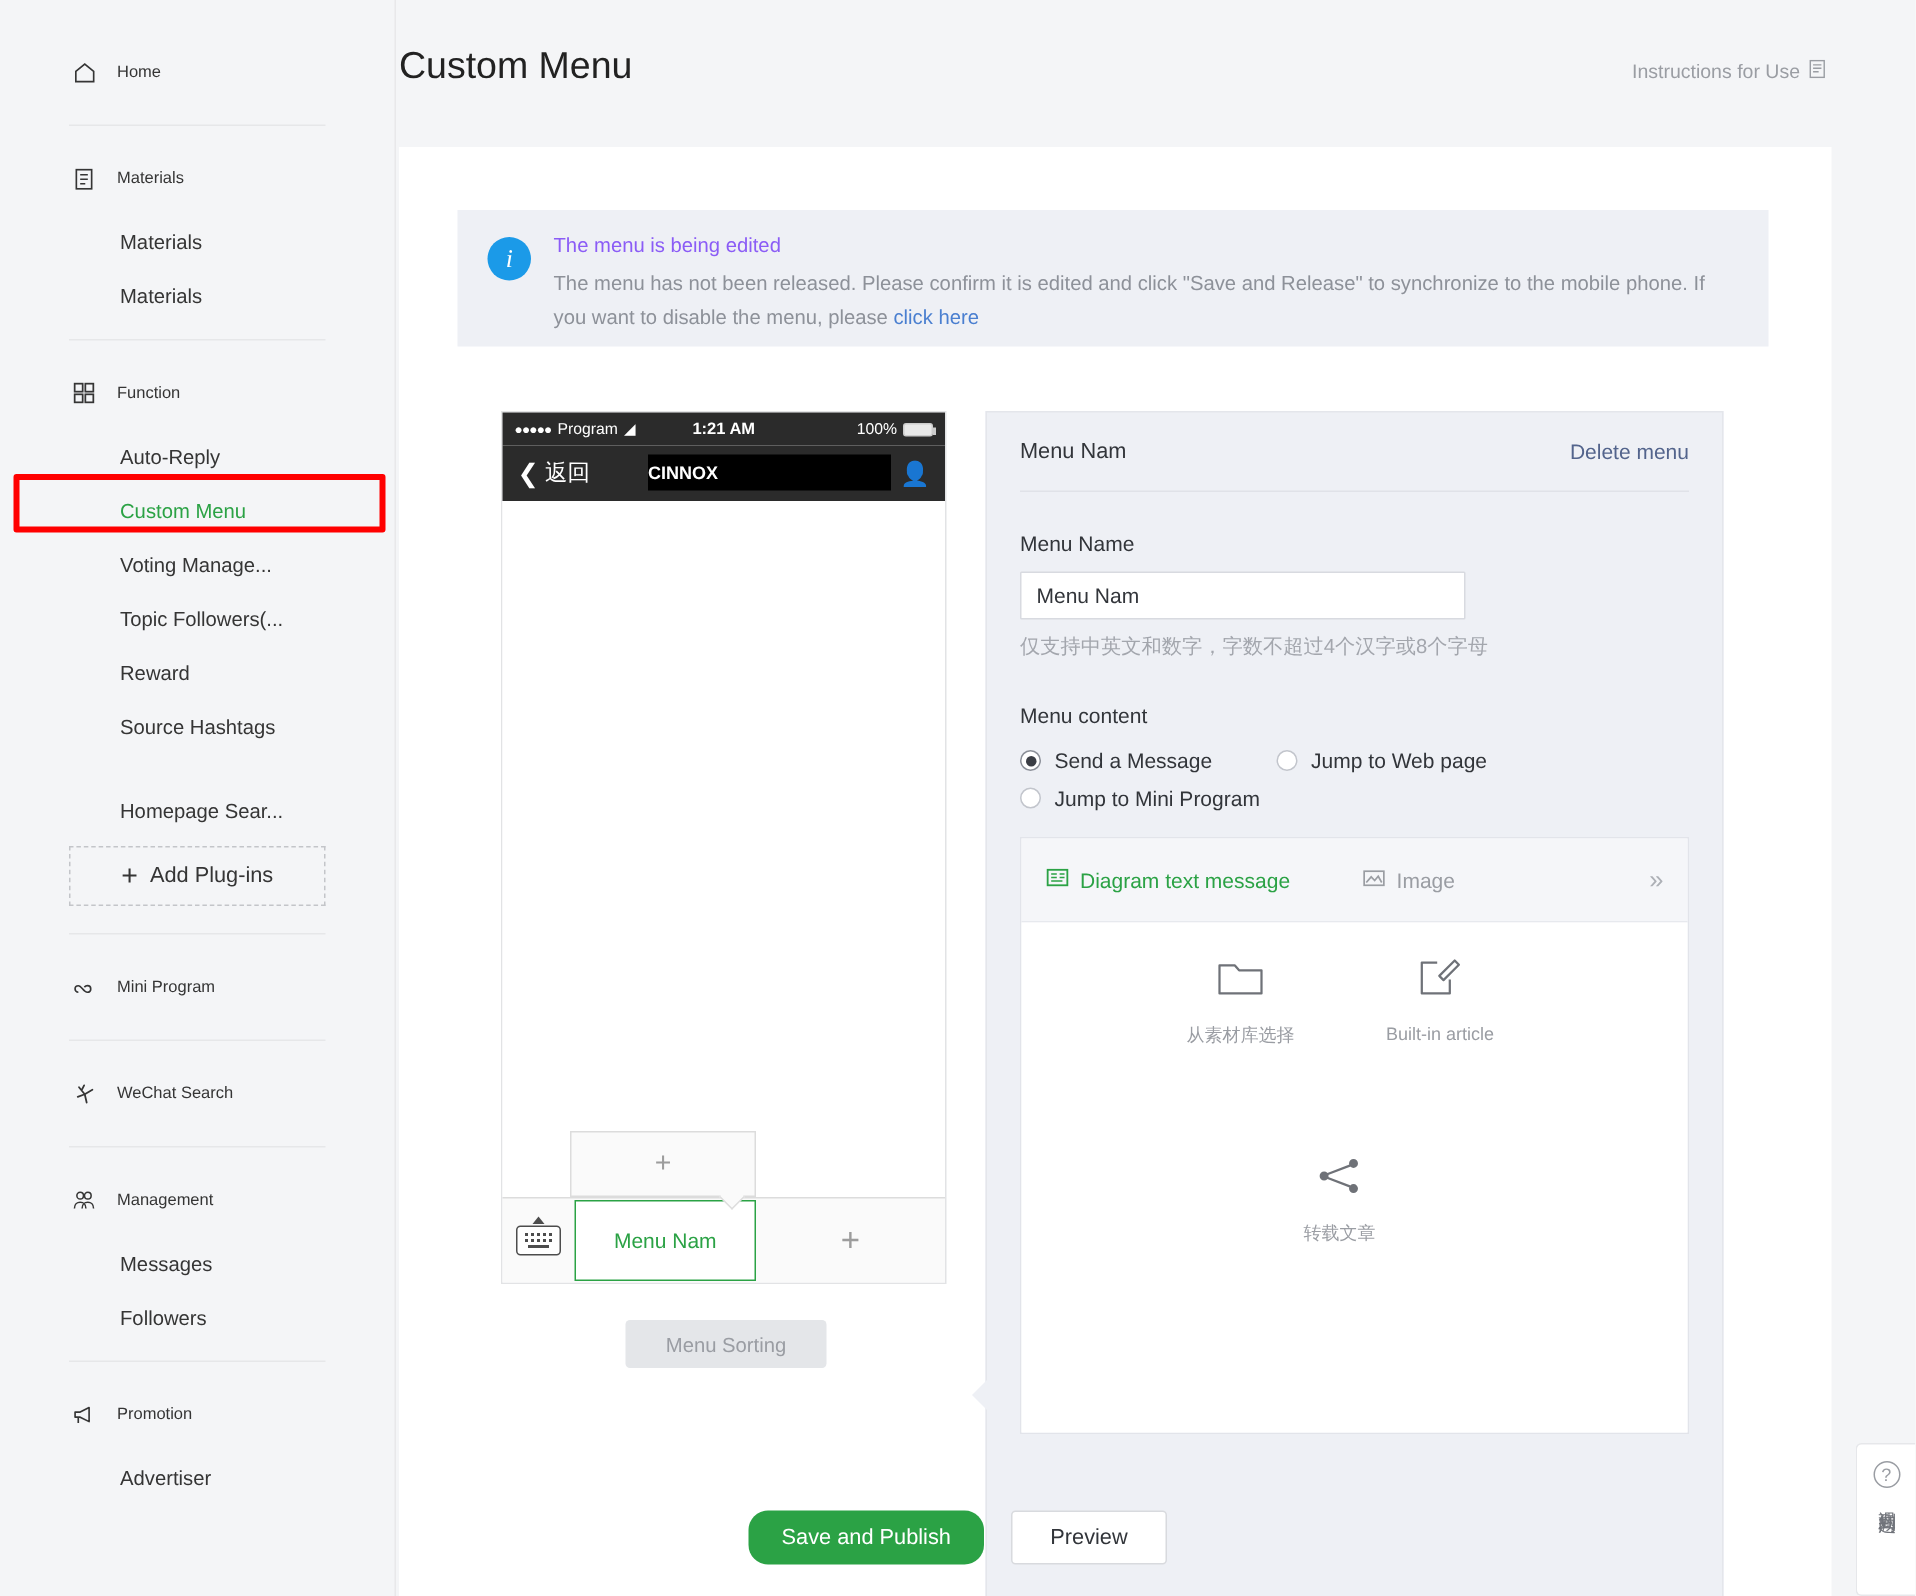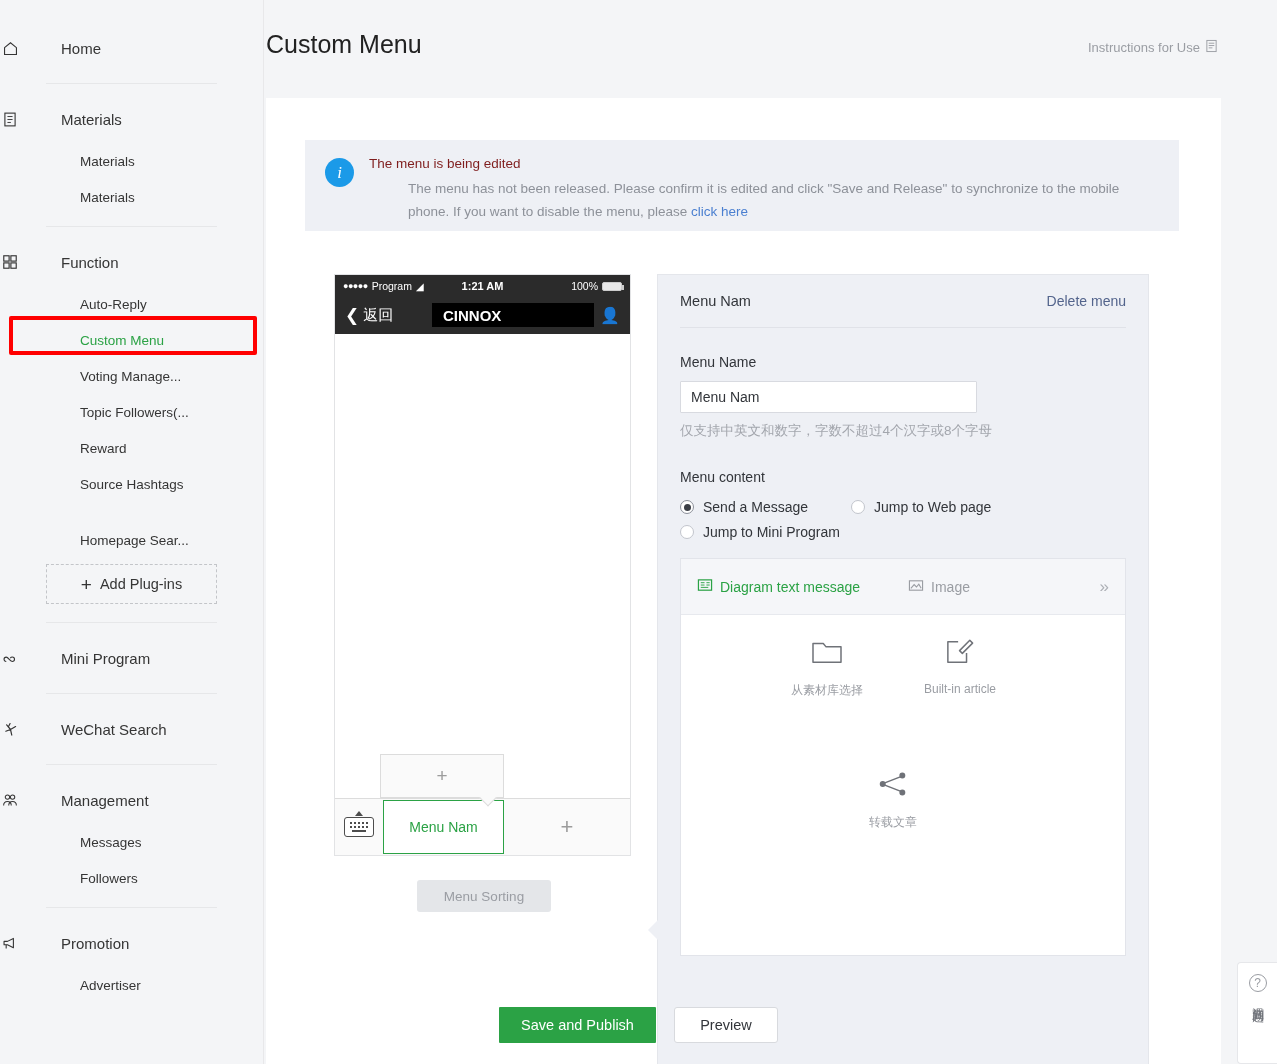--- a/index.html
+++ b/index.html
@@ -14,24 +14,23 @@
 
   
   #sidebar {
     position: absolute; left: 0; top: 0;
     width: 264px; height: 1064px;
     background: #f4f5f7;
     border-right: 1px solid #e8e8ea;
   }
   .nav-top {
     display: flex; align-items: center;
-    height: 48px; 
-    font-size: 15px; color: #353535;
+    height: 48px; padding-left: 46px;
+    font-size: 11px; color: #353535;
     cursor: pointer;
-    gap: 29px;
   }
   .nav-top .ico {
     width: 20px; height: 20px; margin-right: 12px;
     display: inline-flex; align-items: center; justify-content: center;
     flex: 0 0 20px;
   }
   .nav-top .ico svg { display: block; }
   .nav-sub {
     height: 36px; display: flex; align-items: center;
     padding-left: 80px; font-size: 13.5px; color: #353535;
@@ -87,22 +86,22 @@
     background: #eef0f5;
     display: flex; padding: 16px 20px 0 20px;
   }
   #banner .info-circle {
     width: 29px; height: 29px; border-radius: 50%;
     background: #1b9ae8; color: #fff;
     display: flex; align-items: center; justify-content: center;
     font-size: 17px; font-style: italic; font-family: "Liberation Serif", serif;
     flex: 0 0 29px; margin-right: 15px; margin-top: 2px;
   }
-  #banner .b-title { font-size: 13.5px; color: #7f1d1d; margin-bottom: 6px; }
-  #banner .b-body { font-size: 13.5px; color: #8d9199; line-height: 1.72; max-width: 795px; margin-left: 39px; }
+  #banner .b-title { font-size: 13.5px; color: #8b5cf6; margin-bottom: 6px; }
+  #banner .b-body { font-size: 13.5px; color: #8d9199; line-height: 1.72; max-width: 795px; }
   #banner .b-link { color: #4a7fd0; cursor: pointer; }
 
   
   #phone {
     position: absolute; left: 68px; top: 176px;
     width: 297px; height: 582px;
     background: #fff;
     border: 1px solid #e2e3e5;
   }
   #statusbar {
@@ -127,22 +126,22 @@
     height: 37px; background: #2b2b2b; color: #fff;
     display: flex; align-items: center; padding: 0 10px;
     position: relative;
   }
   #navbar .back { font-size: 15px; display: flex; align-items: center; gap: 4px; }
   #navbar .chev { font-size: 17px; font-weight: 300; }
   #navbar .acct-title {
     position: absolute; left: 97px; top: 6px;
     width: 162px; height: 24px;
     background: #000; color: #fff;
-    font-size: 15px; font-weight: bold;
-    display: flex; align-items: center; padding-left: 11px;
+    font-size: 12px; font-weight: bold;
+    display: flex; align-items: center; padding-left: 0;
   }
   #navbar .person { margin-left: auto; font-size: 16px; }
   #phone-body { height: 464px; background: #fff; position: relative; }
   #submenu-bubble {
     position: absolute; left: 45px; bottom: 0px;
     width: 124px; height: 44px;
     border: 1px solid #dcdcdc; background: #fafafa;
     display: flex; align-items: center; justify-content: center;
     color: #9c9c9c; font-size: 19px; font-weight: 300;
     cursor: pointer;
@@ -258,21 +257,21 @@
   #pick-art { left: 219px; top: 23px; }
   #pick-share { left: 152px; top: 155px; }
 
   
   #actions {
     position: absolute; left: 0; top: 1007px; width: 1277px;
     display: flex; justify-content: center; gap: 18px;
   }
   #btn-save {
     width: 157px; height: 36px; background: #2ba245; color: #fff;
-    border: none; border-radius: 1px; font-size: 14.5px; cursor: pointer;
+    border: none; border-radius: 13px; font-size: 14.5px; cursor: pointer;
     font-family: inherit;
   }
   #btn-preview {
     width: 104px; height: 36px; background: #fff; color: #32353a;
     border: 1px solid #d8dade; border-radius: 3px; font-size: 14.5px; cursor: pointer;
     font-family: inherit;
   }
 
   
   #help {

